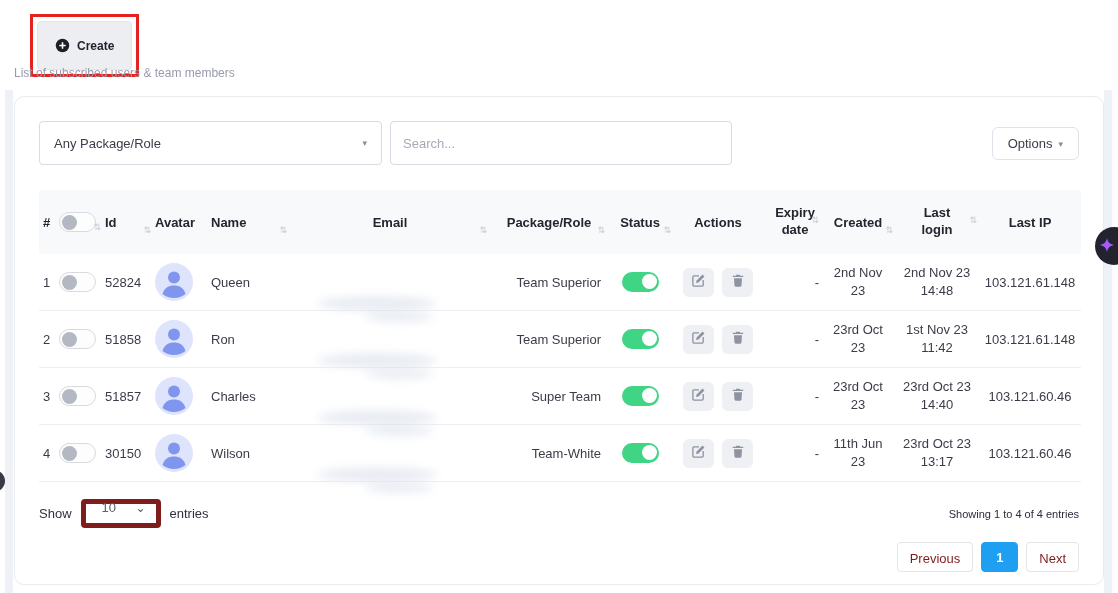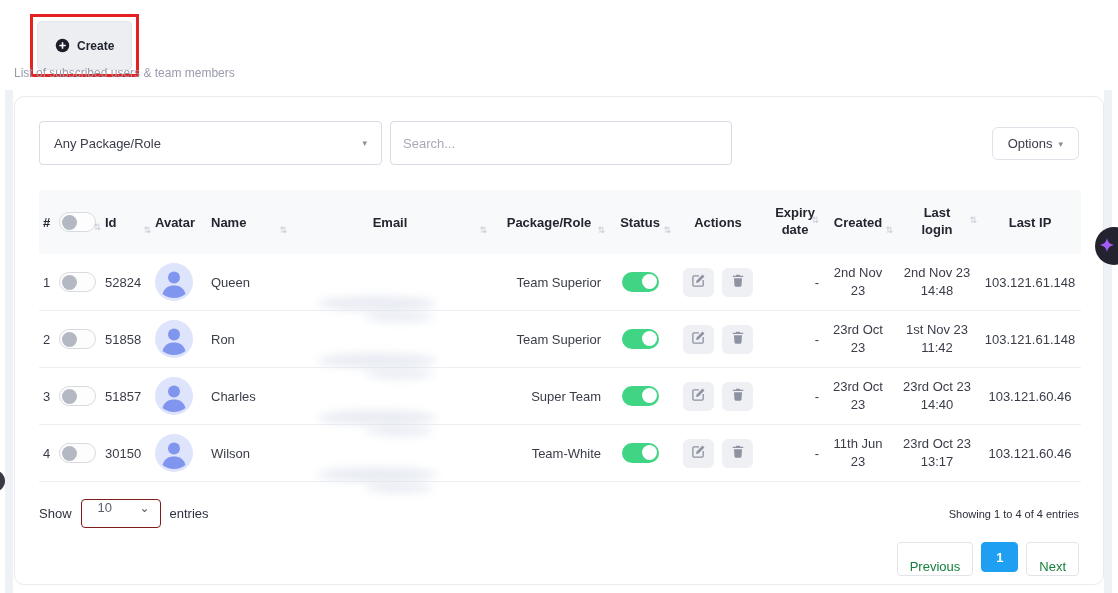--- a/index.html
+++ b/index.html
@@ -73,29 +73,29 @@
     align-items:center; justify-content:center; cursor:pointer; }
 
   
   .blob { position:absolute; background:#d7dde9; filter:blur(4px); border-radius:50%; opacity:.55; }
   .blob.b1 { left:14%; top:14px; width:60%; height:15px; }
   .blob.b2 { left:38%; top:30px; width:34%; height:10px; }
 
   
   .foot-row1 { margin-top:17px; display:flex; align-items:center; }
   .show-group { display:flex; align-items:center; gap:9px; font-size:13px; color:#2f3140; }
-  .page-size { width:80px; height:29px; border:1px solid #7f1d1d; border-radius:4px; display:flex;
+  .page-size { width:80px; height:29px; border:5px solid #7f1d1d; border-radius:4px; display:flex;
     align-items:center; justify-content:space-between; padding:0 10px 12px 16px; font-size:13px;
     color:#5b5e6b; cursor:pointer;text-align:right; }
   .chev { font-size:12px; color:#55596a; }
   .showing-text { margin-left:auto; font-size:11px; color:#2b2d3a; }
 
   .foot-row2 { margin-top:14px; display:flex; justify-content:flex-end; gap:8px; }
-  .pg-btn { height:30px; padding:16px 12px; background:#fff; border:1px solid #e2e4ea; border-radius:4px;
-    font-size:13px; color:#15803d; cursor:pointer; font-family:inherit; }
+  .pg-btn { height:30px; padding:8px 12px; background:#fff; border:1px solid #e2e4ea; border-radius:4px;
+    font-size:13px; color:#7f1d1d; cursor:pointer; font-family:inherit; }
   .pg-btn.active { background:#1e9ff2; border-color:#1e9ff2; color:#fff; width:37px; padding:0; font-weight:600; }
 
   
   .sparkle-fab { position:absolute; left:1095px; top:227px; width:38px; height:38px; border-radius:50%;
     background:#23232f; display:flex; align-items:center; justify-content:center; cursor:pointer;
     padding-right:14px; }
   .left-nub { position:absolute; left:-17px; top:470px; width:22px; height:22px; border-radius:50%;
     background:#3a3a44; }
 </style>
 </head>

